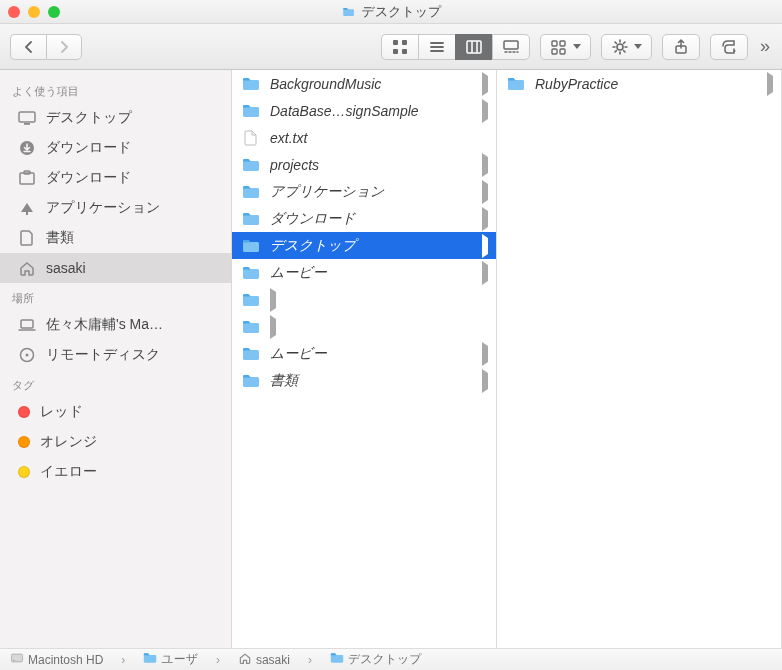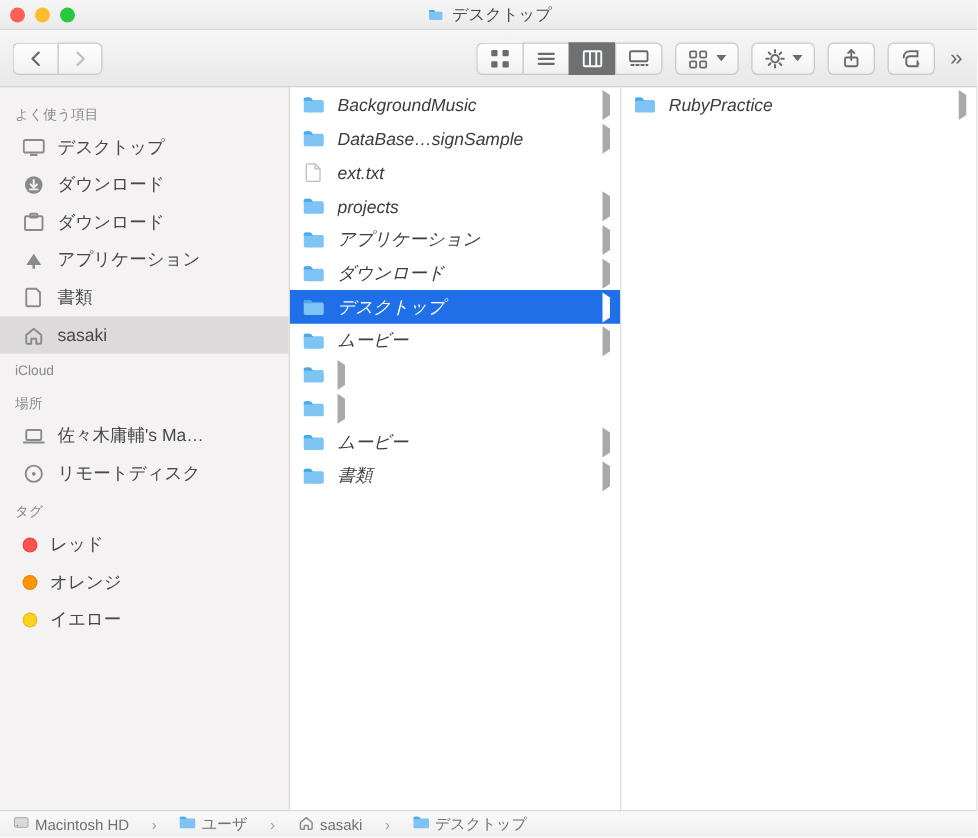--- a/index.html
+++ b/index.html
@@ -268,21 +268,20 @@
         <span>書類</span>
       </div>
       <div class="sb-item active">
         <span class="sb-icon">
           <svg viewBox="0 0 18 18">
             <use href="#i-home"></use>
           </svg>
         </span>
         <span>sasaki</span>
       </div>
-      <div class="sb-header">iCloud</div>
       <div class="sb-header">場所</div>
       <div class="sb-item">
         <span class="sb-icon">
           <svg viewBox="0 0 18 18">
             <use href="#i-laptop"></use>
           </svg>
         </span>
         <span>佐々木庸輔's Ma…</span>
       </div>
       <div class="sb-item">

